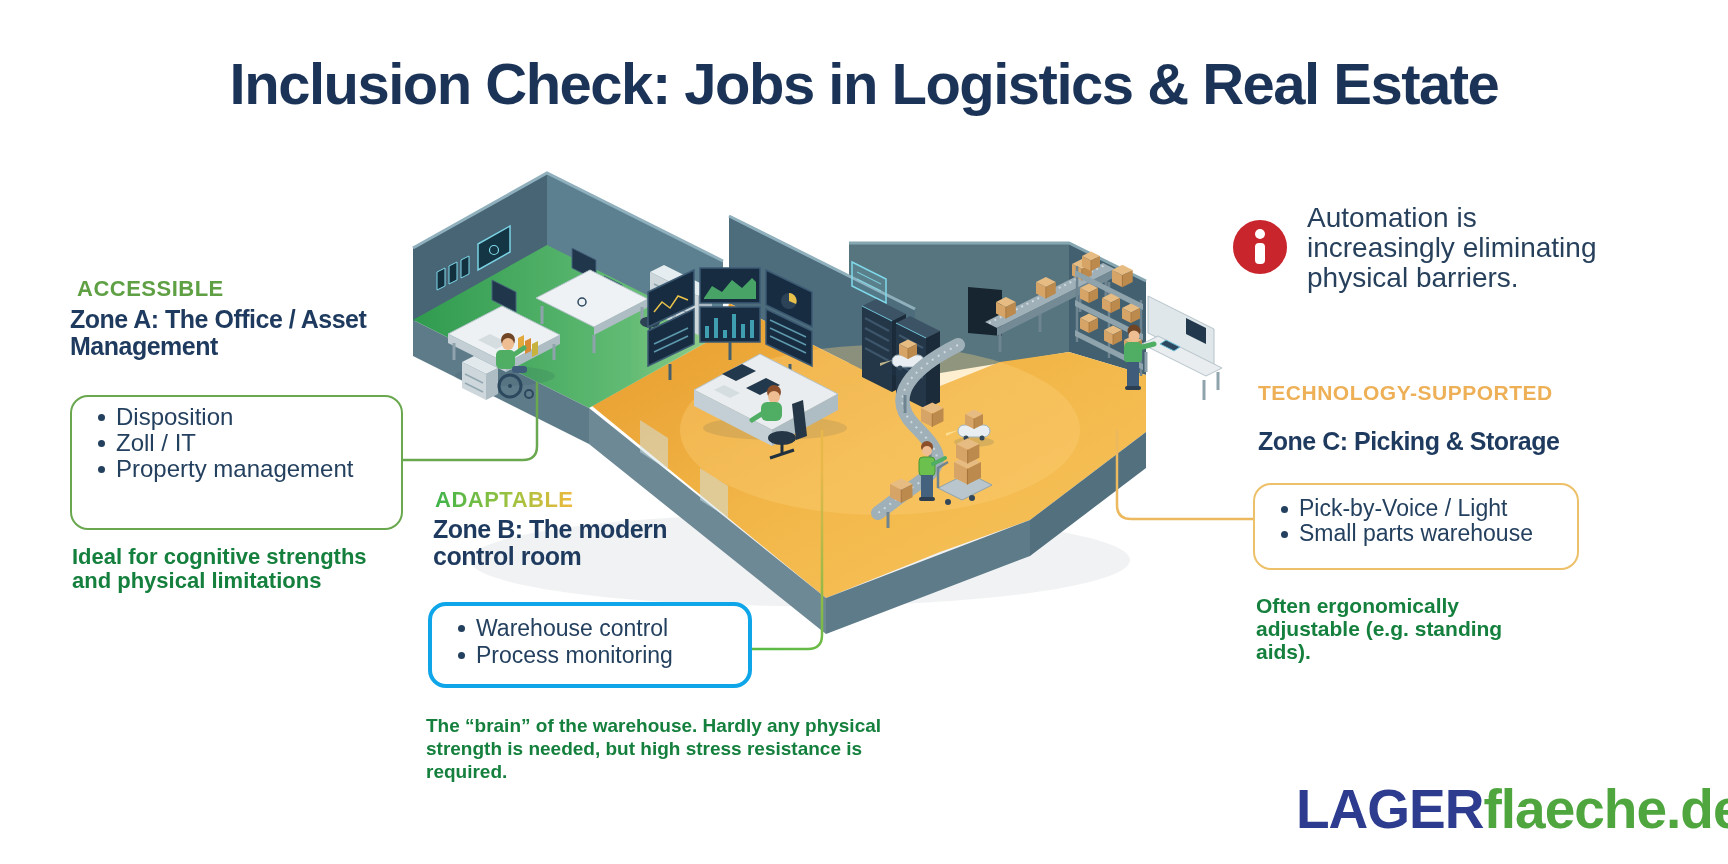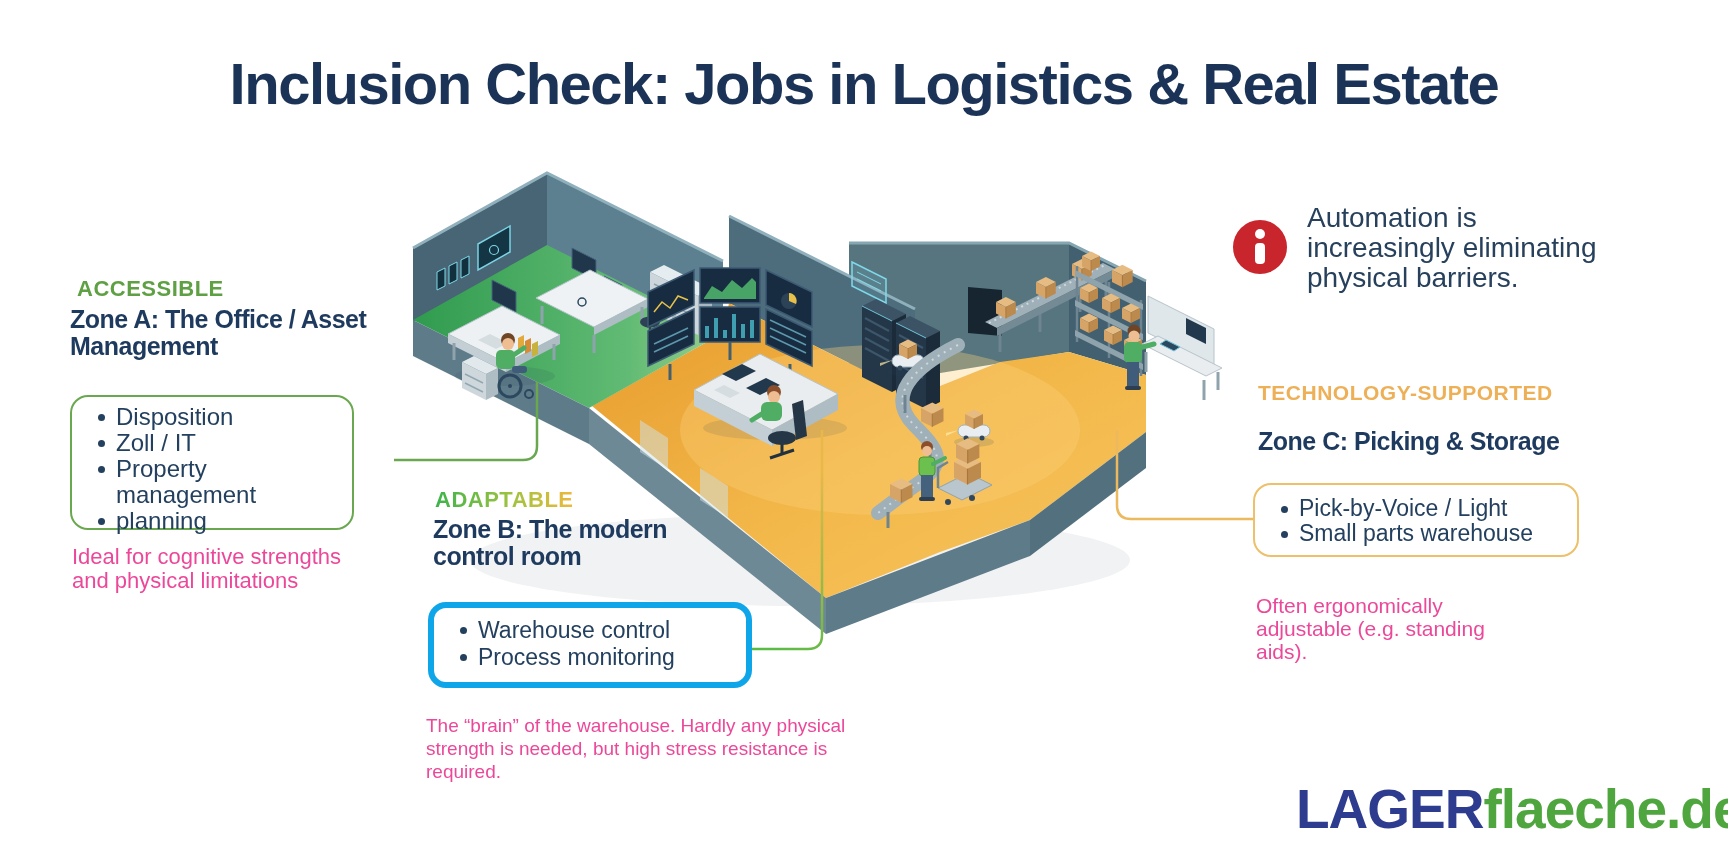--- a/index.html
+++ b/index.html
@@ -25,28 +25,28 @@
   .zhead{font-weight:bold;color:#1e3a5e;font-size:25px;line-height:27px;letter-spacing:-.5px;}
   .zhead-a{left:70px;top:306px;}
   .zhead-b{left:433px;top:516px;}
   .zhead-c{left:1258px;top:428px;}
   
   .bbox{box-sizing:border-box;border-radius:18px;background:#fff;}
   .bbox ul{margin:0;padding:0 0 0 44px;list-style:none;}
   .bbox li{position:relative;color:#24405f;}
   .bbox li::before{content:"";position:absolute;left:-18px;top:10px;width:7px;height:7px;
                    border-radius:50%;background:#24405f;}
-  .bbox-a{left:70px;top:395px;width:284px;height:135px;border:2px solid #6aa84f;padding-top:7px;}
+  .bbox-a{left:70px;top:395px;width:333px;height:135px;border:2px solid #6aa84f;padding-top:7px;}
   .bbox-a li{font-size:24px;line-height:26px;}
-  .bbox-b{left:428px;top:602px;width:324px;height:86px;border:6px solid #0ea5e9;padding-top:9px;}
+  .bbox-b{left:428px;top:602px;width:324px;height:86px;border:4px solid #0ea5e9;padding-top:9px;}
   .bbox-b li{font-size:23px;line-height:27px;}
-  .bbox-c{left:1253px;top:483px;width:326px;height:74px;border:2px solid #edc06a;padding-top:11px;}
+  .bbox-c{left:1253px;top:483px;width:326px;height:87px;border:2px solid #edc06a;padding-top:11px;}
   .bbox-c li{font-size:23px;line-height:25px;}
   
-  .znote{font-weight:normal;color:#ec4899;}
+  .znote{font-weight:bold;color:#15803d;}
   .znote-a{left:72px;top:545px;font-size:22px;line-height:24px;}
   .znote-b{left:426px;top:714px;font-size:19px;line-height:23px;}
   .znote-c{left:1256px;top:594px;font-size:21px;line-height:23px;}
   
   .info-icon{left:1233px;top:220px;width:54px;height:54px;border-radius:50%;background:#c9252d;}
   .info-dot{position:absolute;left:50%;top:9px;transform:translateX(-50%);width:10px;height:10px;
             border-radius:50%;background:#fff;}
   .info-stem{position:absolute;left:50%;top:23px;transform:translateX(-50%);width:10px;height:21px;
              border-radius:4px;background:#fff;}
   .info-text{left:1307px;top:203px;font-size:28px;line-height:30px;font-weight:400;color:#27405c;}
@@ -362,21 +362,20 @@
 <div class="abs txt title">Inclusion Check: Jobs in Logistics &amp; Real Estate</div>
 
 <div class="abs txt tag tag-a">ACCESSIBLE</div>
 <div class="abs txt zhead zhead-a pre">Zone A: The Office / Asset
 Management</div>
 <div class="abs txt bbox bbox-a">
   <ul>
     <li>Disposition</li>
     <li>Zoll / IT</li>
     <li>Property management</li>
-    <li>planning</li>
   </ul>
 </div>
 <div class="abs txt znote znote-a pre">Ideal for cognitive strengths
 and physical limitations</div>
 
 <div class="abs txt tag tag-b">ADAPTABLE</div>
 <div class="abs txt zhead zhead-b pre">Zone B: The modern
 control room</div>
 <div class="abs txt bbox bbox-b">
   <ul>

